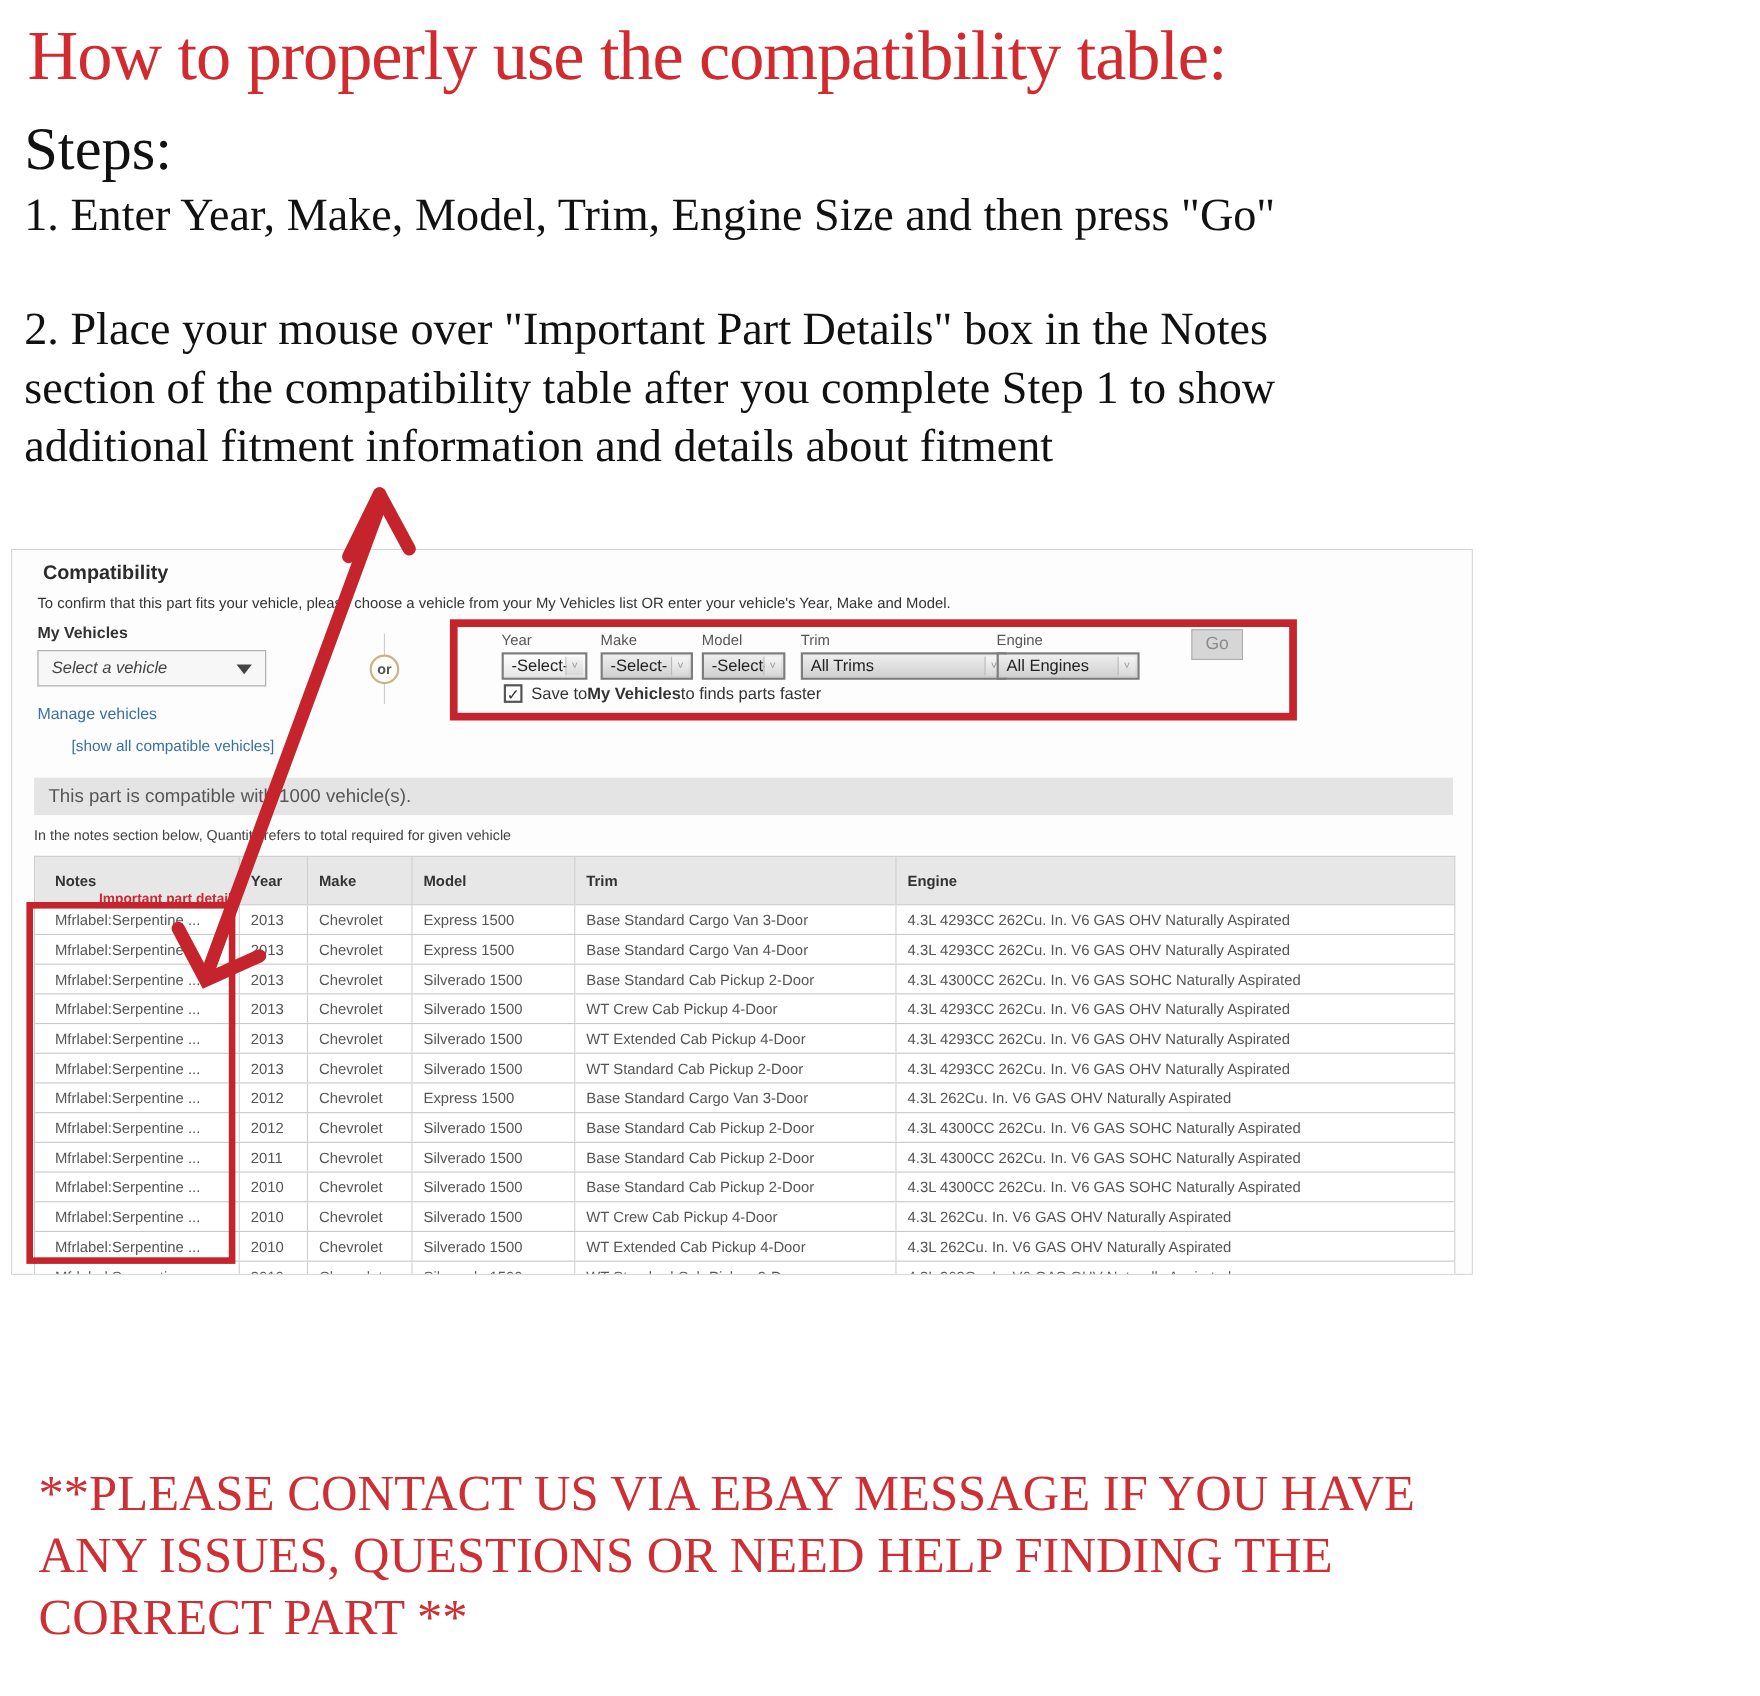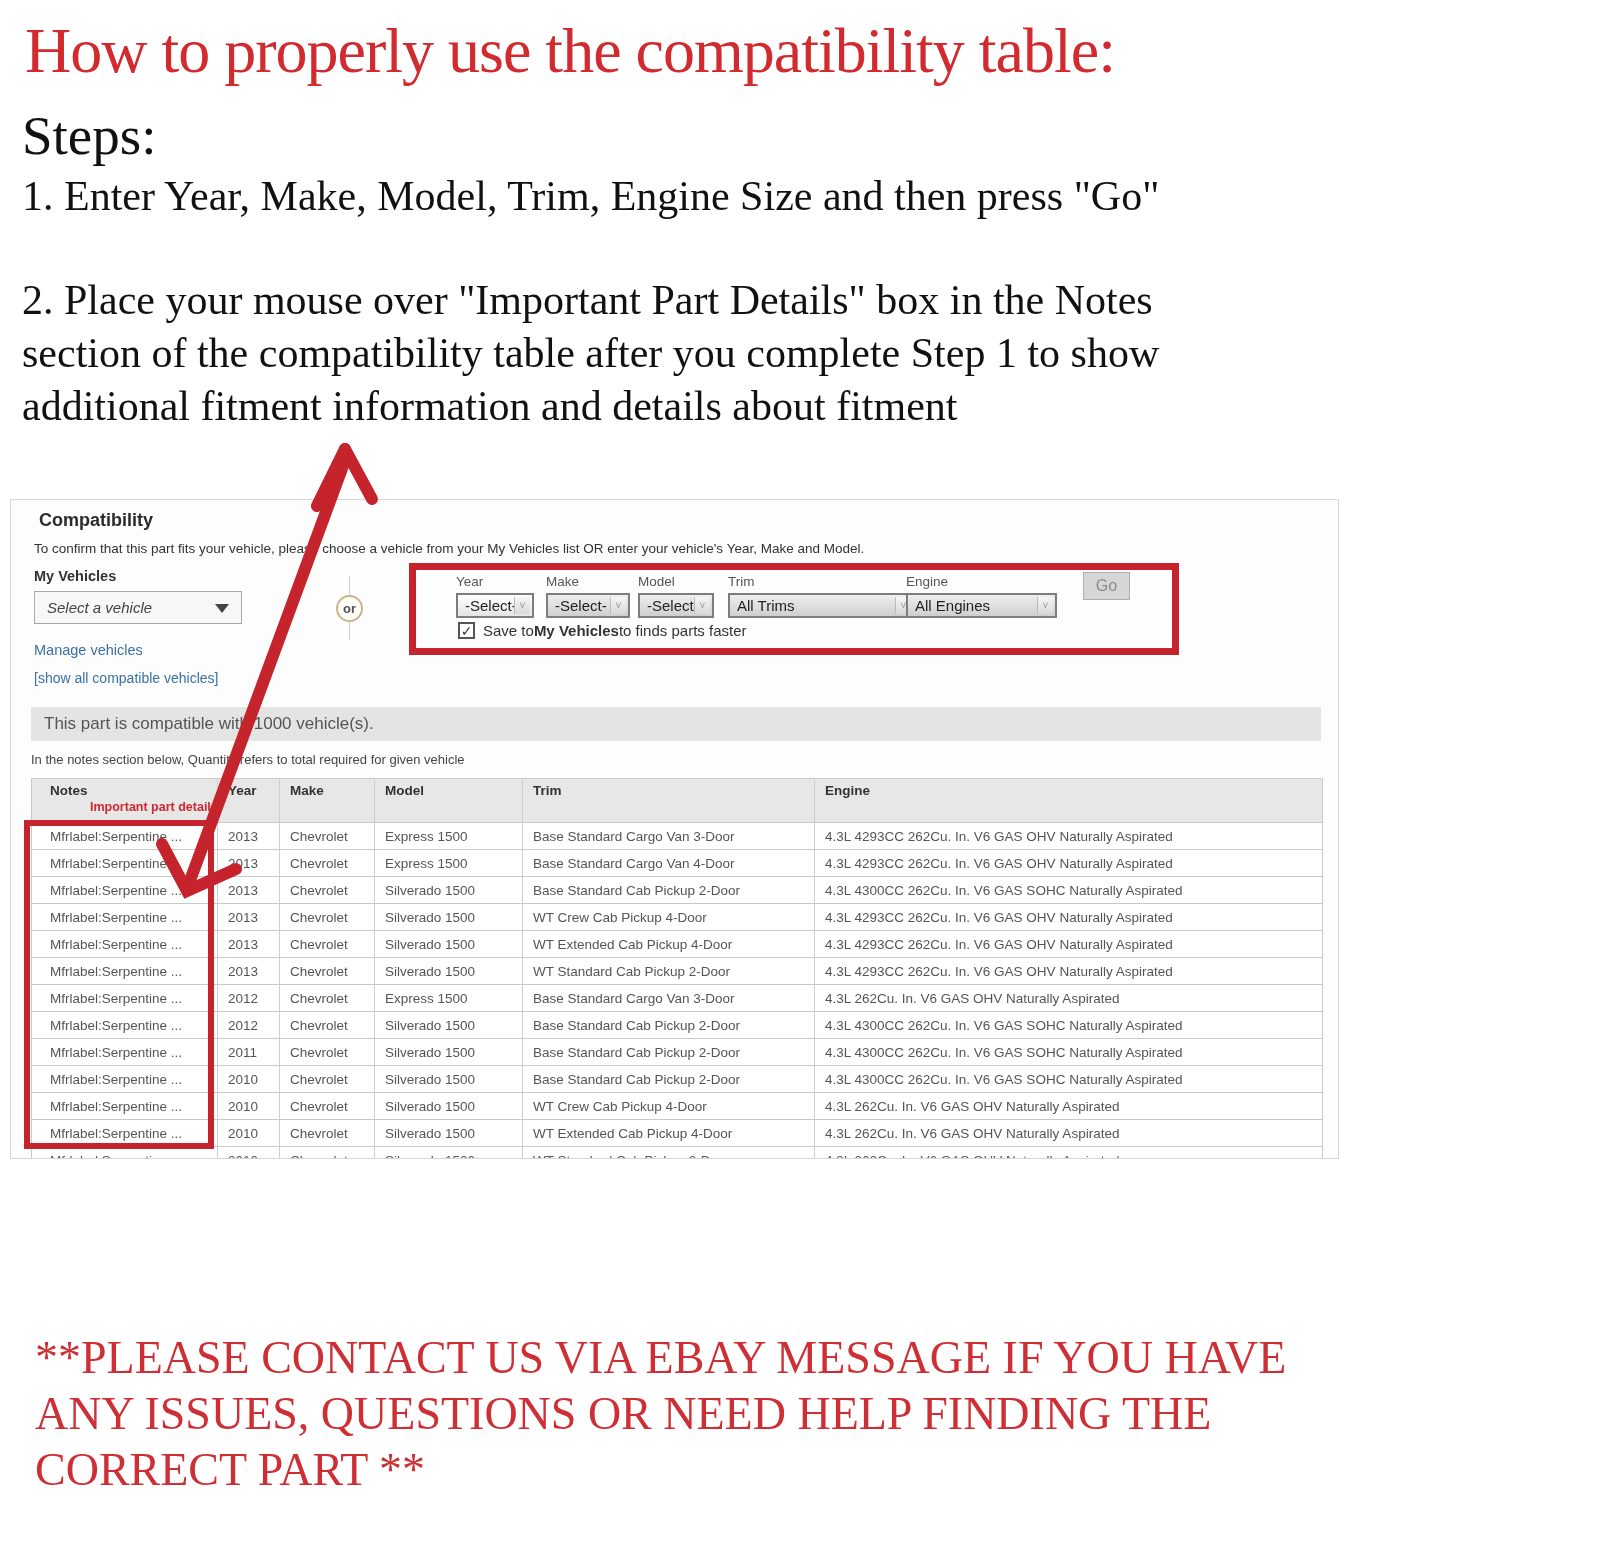--- a/index.html
+++ b/index.html
@@ -49,21 +49,21 @@
   #compat-bar{position:absolute;left:20px;top:207px;width:1290px;height:34px;background:#e4e4e4;
           display:flex;align-items:center;padding-left:13px;box-sizing:border-box;font-size:17px;color:#555;}
   #qty-note{position:absolute;left:20px;top:252px;font-size:13px;color:#444;}
 
   
   #table{position:absolute;left:20px;top:278px;width:1290px;border:1px solid #c9c9c9;border-bottom:none;}
   .t-head{display:flex;background:#e7e7e7;height:43px;}
   .t-row{display:flex;height:26px;background:#fff;border-top:1px solid #c9c9c9;}
   .cell{box-sizing:border-box;display:flex;align-items:center;font-size:13.5px;color:#555;
         overflow:hidden;white-space:nowrap;}
-  .t-head .cell{color:#333;font-weight:bold;align-items:flex-start;padding-top:4px;}
+  .t-head .cell{color:#333;font-weight:bold;align-items:flex-start;padding-top:14px;}
   .cell+ .cell{border-left:1px solid #cfcfcf;}
   .c-notes{width:185px;padding-left:18px;}
   .c-year{width:62px;padding-left:10px;}
   .c-make{width:95px;padding-left:10px;}
   .c-model{width:148px;padding-left:10px;}
   .c-trim{width:292px;padding-left:10px;}
   .c-engine{width:508px;padding-left:10px;}
   #notes-head{display:block;}
   #notes-sub{font-size:12.5px;font-weight:bold;color:#cf2730;margin-top:2px;margin-left:40px;}
 
@@ -90,21 +90,21 @@
     <div id="w-title">Compatibility</div>
     <div id="w-desc">To confirm that this part fits your vehicle, please choose a vehicle from your My Vehicles list OR enter your vehicle's Year, Make and Model.</div>
     <div id="myveh-label">My Vehicles</div>
 
     <div id="veh-select">
       <span>Select a vehicle</span>
       <span class="caret"></span>
     </div>
 
     <div class="blue-link" style="top:142px;">Manage vehicles</div>
-    <div class="blue-link" style="top:170px;font-size:14px;">[show all compatible vehicles]</div>
+    <div class="blue-link" style="top:170px;font-size:14px;margin-left:31px;">[show all compatible vehicles]</div>
 
     <div id="or-divider"></div>
     <div id="or-circle">or</div>
 
     <div class="fld-label" style="left:445px;">Year</div>
     <div class="sel light" style="left:445px;width:78px;">
       <span>-Select-</span>
       <span class="chev">˅</span>
     </div>
 
@@ -120,21 +120,21 @@
       <span class="chev">˅</span>
     </div>
 
     <div class="fld-label" style="left:717px;">Trim</div>
     <div class="sel" style="left:717px;width:187px;">
       <span>All Trims</span>
       <span class="chev">˅</span>
     </div>
 
     <div class="fld-label" style="left:895px;">Engine</div>
-    <div class="sel" style="left:895px;width:151px;">
+    <div class="sel" style="left:895px;width:130px;">
       <span>All Engines</span>
       <span class="chev">˅</span>
     </div>
 
     <div id="go-btn">Go</div>
 
     <div id="save-row">
       <span id="save-checkbox">✓</span>
       <span>Save to </span>
         <b>My Vehicles</b>

